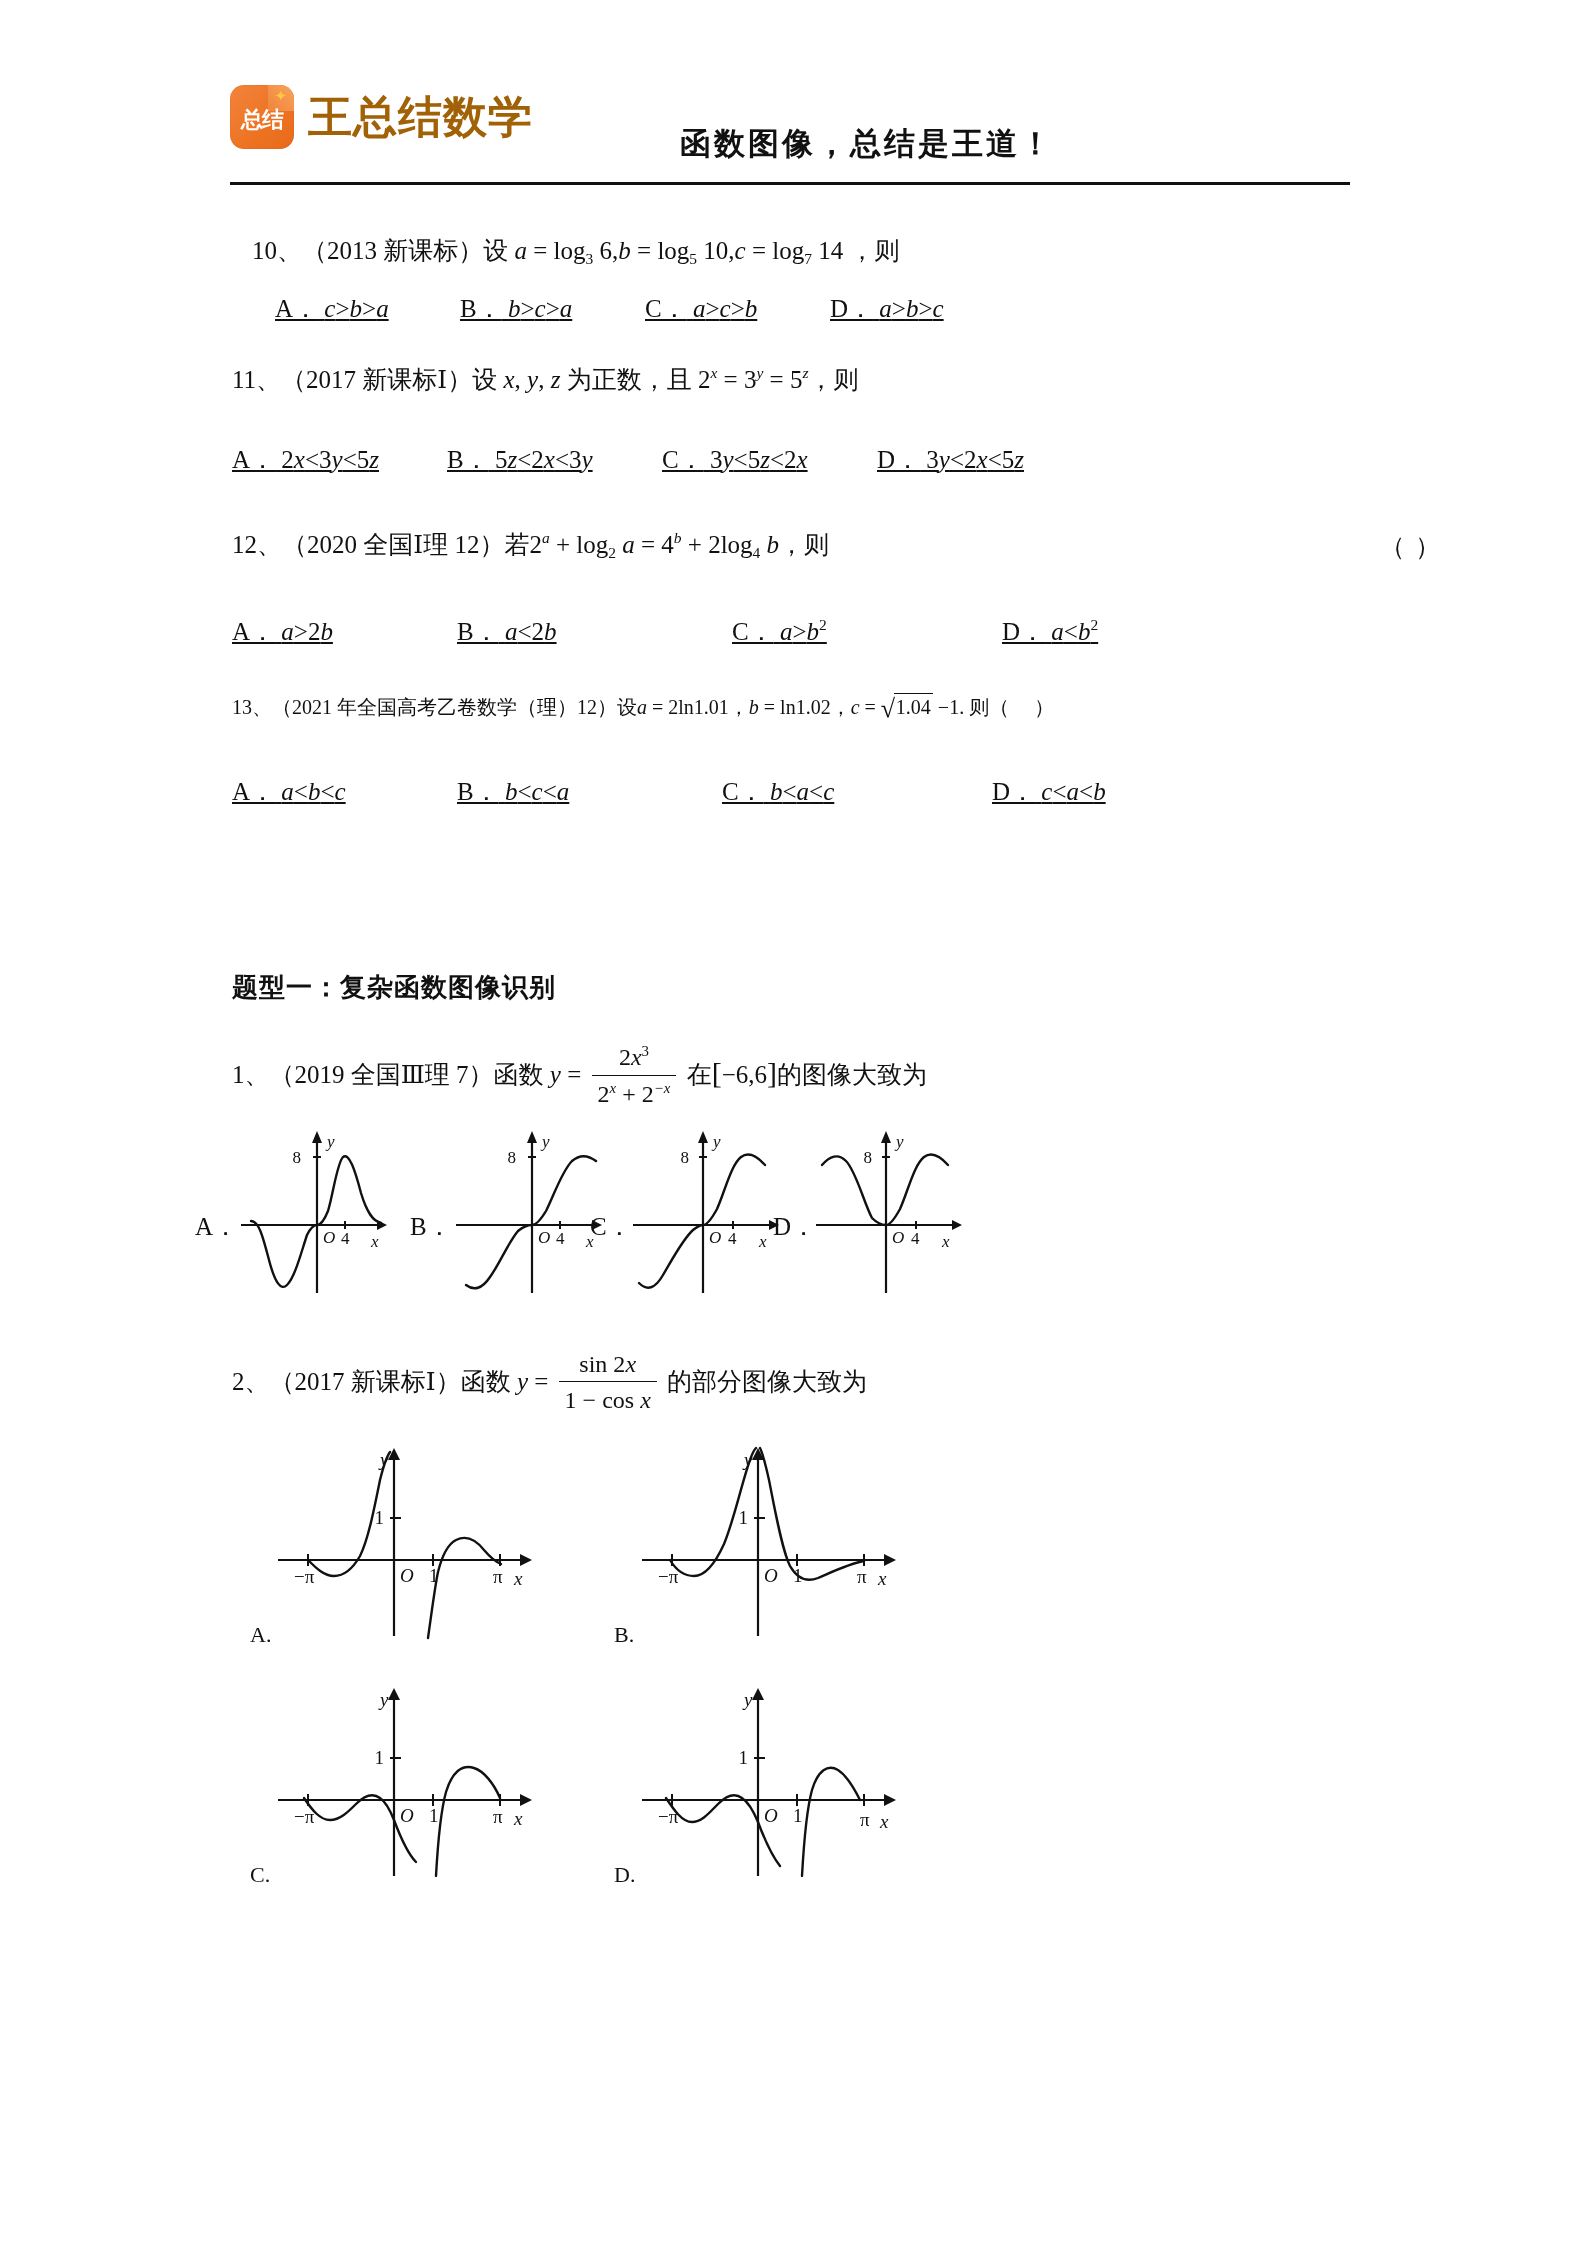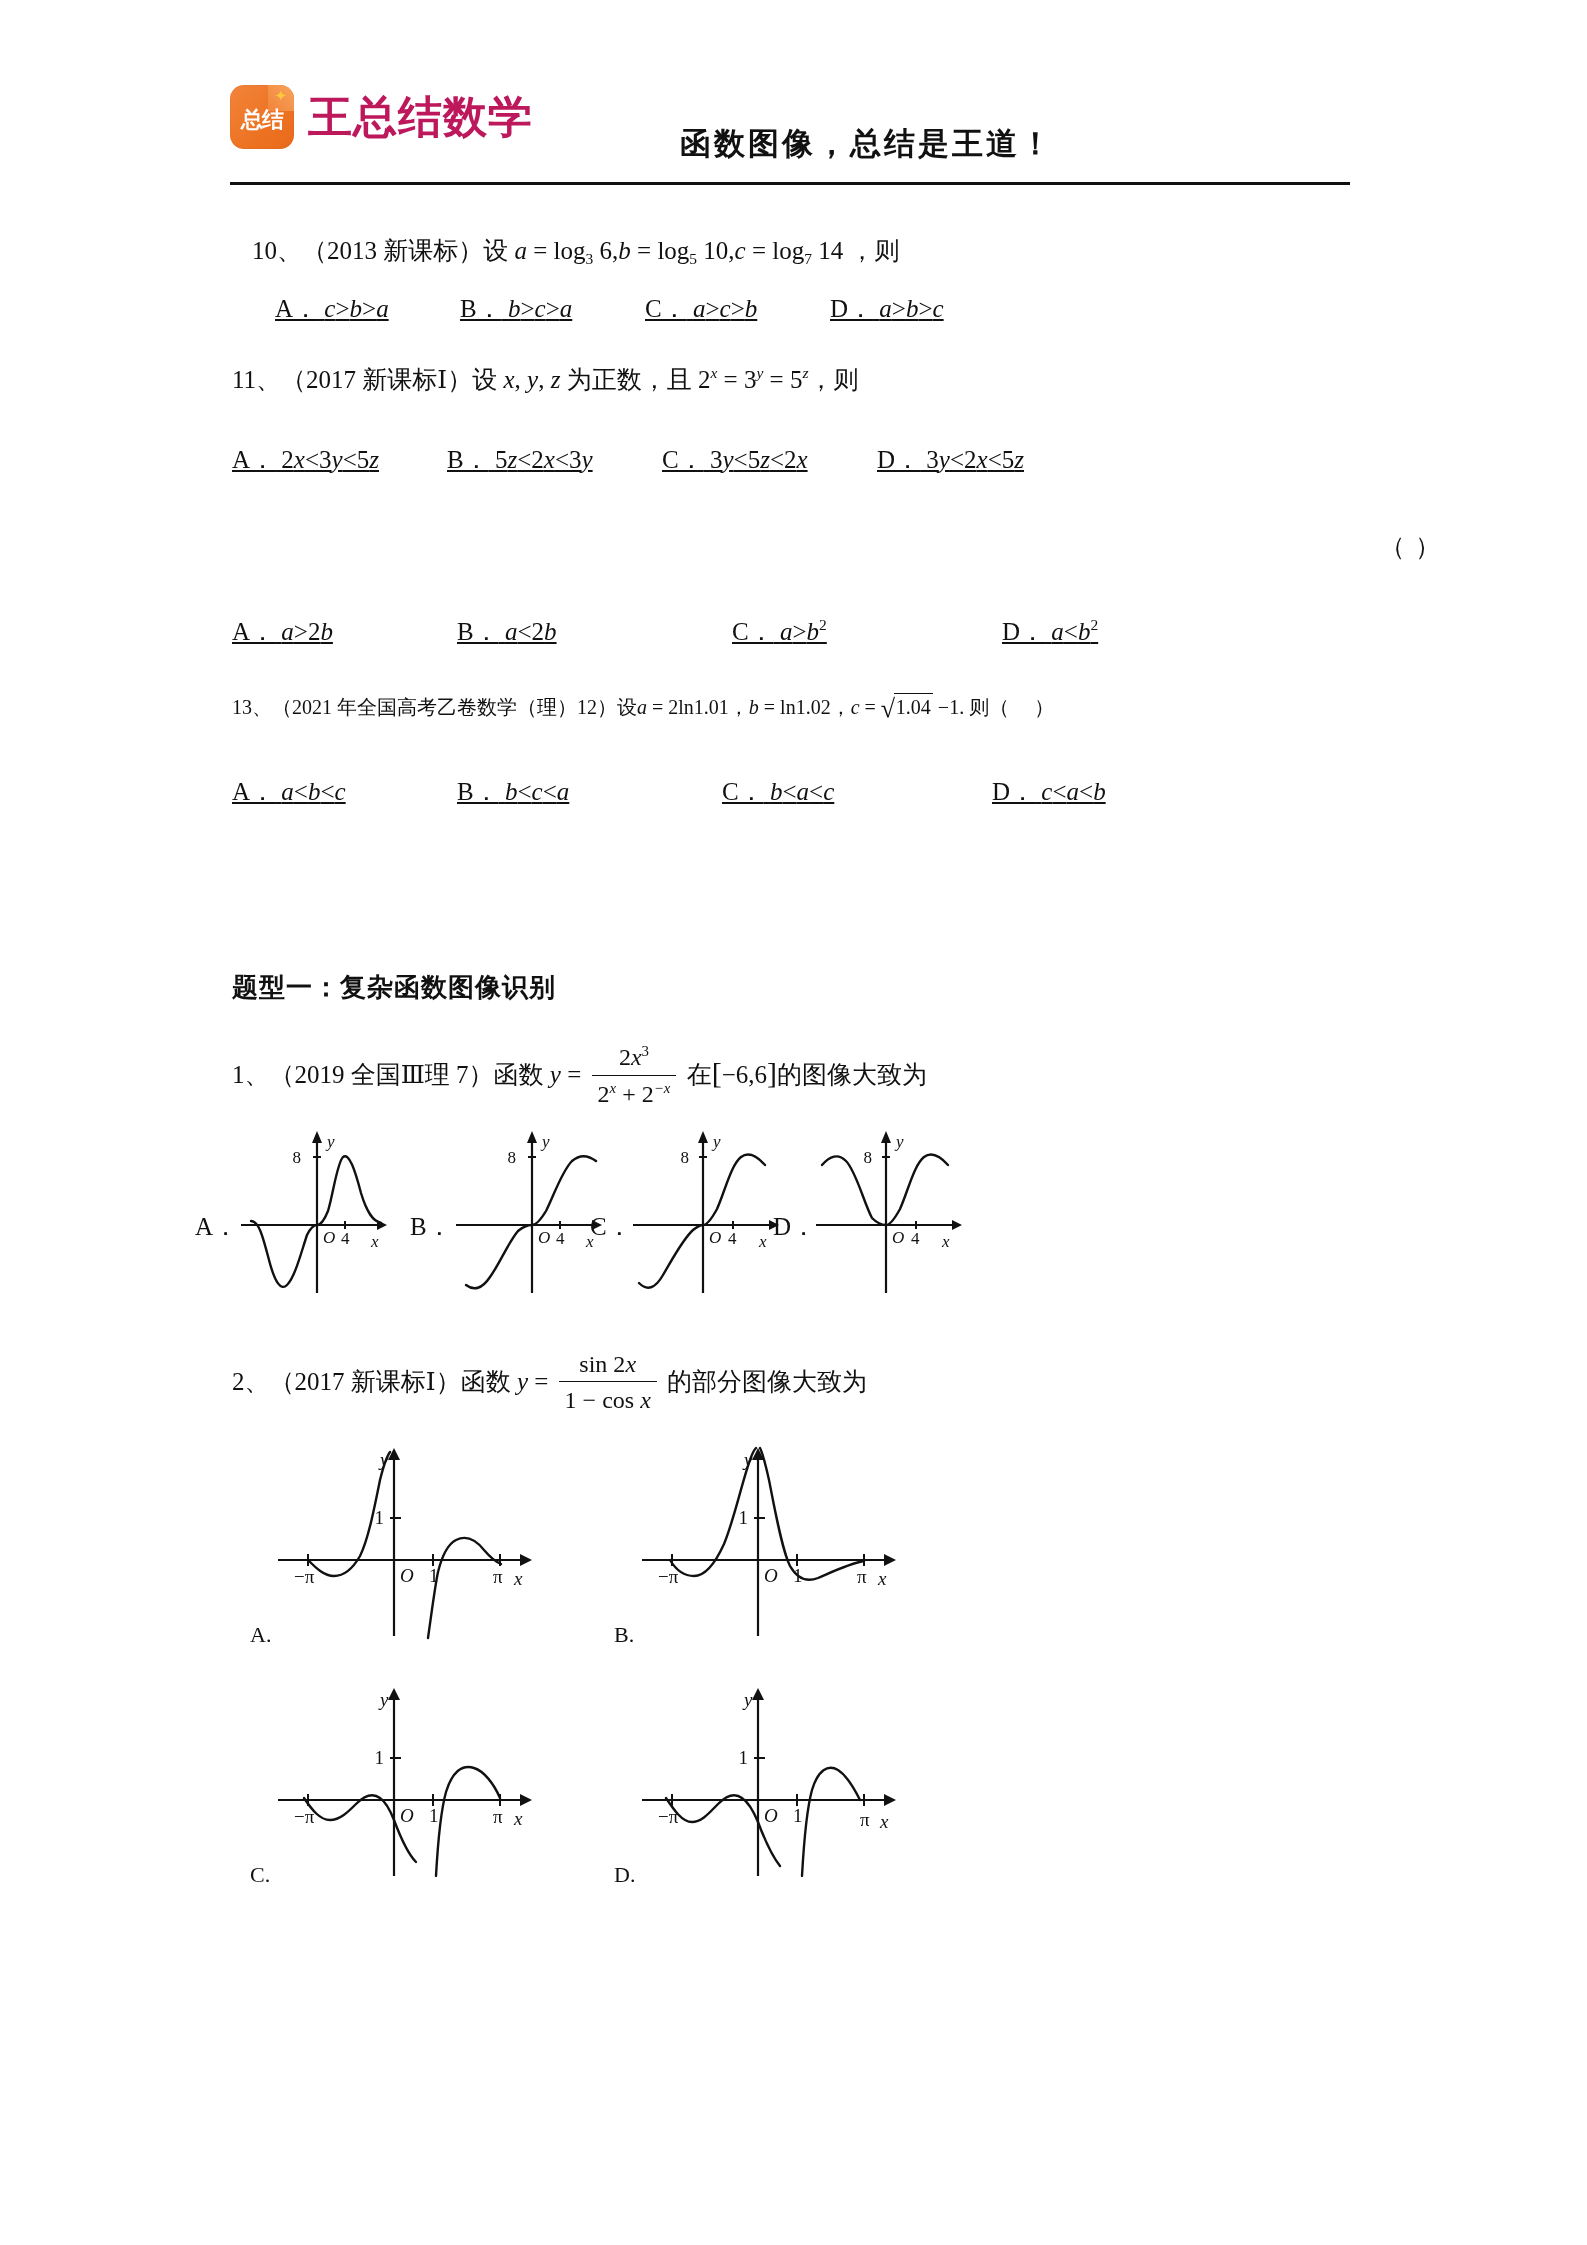--- a/index.html
+++ b/index.html
@@ -36,21 +36,21 @@
   .logo-mark .spark {
     position:absolute; right:7px; top:4px; font-size:15px; color:#FFC93C; line-height:1;
   }
   .logo-mark .lm-text {
     position:relative; z-index:2;
     color:#fff; font-weight:700; font-size:22px; letter-spacing:-1px;
     font-family:"Liberation Sans", sans-serif;
     margin-top: 6px;
   }
   .logo-word {
-    color:#be185d; font-size:44px; font-weight:700; letter-spacing:1px;
+    color:#a16207; font-size:44px; font-weight:700; letter-spacing:1px;
     font-family:"Liberation Sans", sans-serif;
     line-height:1;
   }
   .tagline {
     position:absolute; left: 450px; top: 38px;
     font-size: 31px; font-weight: 700; letter-spacing: 3px;
     font-family:"Liberation Serif", serif;
     white-space: nowrap;
   }
   .header-rule {
@@ -141,20 +141,23 @@
 
   <div class="qline" style="left:232px; top:363px;">
     <span>11、</span><span>（2017 新课标Ⅰ）</span>设
     <i class="v">x</i>, <i class="v">y</i>, <i class="v">z</i> 为正数，且
     <span>2<span class="sup">x</span> = 3<span class="sup">y</span> = 5<span class="sup">z</span></span>，则
   </div>
   <div class="opts" style="left:232px; top:443px;">
     <span class="opt" style="width:215px;"><span>A．</span> 2<i class="v">x</i>&lt;3<i class="v">y</i>&lt;5<i class="v">z</i></span><span class="opt" style="width:215px;"><span>B．</span> 5<i class="v">z</i>&lt;2<i class="v">x</i>&lt;3<i class="v">y</i></span><span class="opt" style="width:215px;"><span>C．</span> 3<i class="v">y</i>&lt;5<i class="v">z</i>&lt;2<i class="v">x</i></span><span class="opt"><span>D．</span> 3<i class="v">y</i>&lt;2<i class="v">x</i>&lt;5<i class="v">z</i></span>
   </div>
 
+  <div class="qline" style="left:232px; top:528px;">
+    <span>12、</span><span>（2020 全国Ⅰ理 12）</span><span>若</span><span>2<span class="sup">a</span> + log<span class="subn">2</span> <i class="v">a</i> = 4<span class="sup">b</span> + 2log<span class="subn">4</span> <i class="v">b</i></span><span>，则</span>
+  </div>
   <div class="qline paren" style="left:1380px; top:530px;">（    ）</div>
   <div class="opts" style="left:232px; top:615px;">
     <span class="opt" style="width:225px;"><span>A．</span> <i class="v">a</i>&gt;2<i class="v">b</i></span><span class="opt" style="width:275px;"><span>B．</span> <i class="v">a</i>&lt;2<i class="v">b</i></span><span class="opt" style="width:270px;"><span>C．</span> <i class="v">a</i>&gt;<i class="v">b</i><span class="supn">2</span></span><span class="opt"><span>D．</span> <i class="v">a</i>&lt;<i class="v">b</i><span class="supn">2</span></span>
   </div>
 
   <div class="qline" style="left:232px; top:693px; font-size:20px;">
     <span>13、</span><span>（2021 年全国高考乙卷数学（理）12）</span><span>设</span><span><i class="v">a</i> = 2ln1.01，<i class="v">b</i> = ln1.02，<i class="v">c</i> = <span class="rad"><span class="bar">1.04</span></span> −1</span><span>. 则（&nbsp;&nbsp;&nbsp;&nbsp;&nbsp;）</span>
   </div>
   <div class="opts" style="left:232px; top:775px;">
     <span class="opt" style="width:225px;"><span>A．</span> <i class="v">a</i>&lt;<i class="v">b</i>&lt;<i class="v">c</i></span><span class="opt" style="width:265px;"><span>B．</span> <i class="v">b</i>&lt;<i class="v">c</i>&lt;<i class="v">a</i></span><span class="opt" style="width:270px;"><span>C．</span> <i class="v">b</i>&lt;<i class="v">a</i>&lt;<i class="v">c</i></span><span class="opt"><span>D．</span> <i class="v">c</i>&lt;<i class="v">a</i>&lt;<i class="v">b</i></span>

